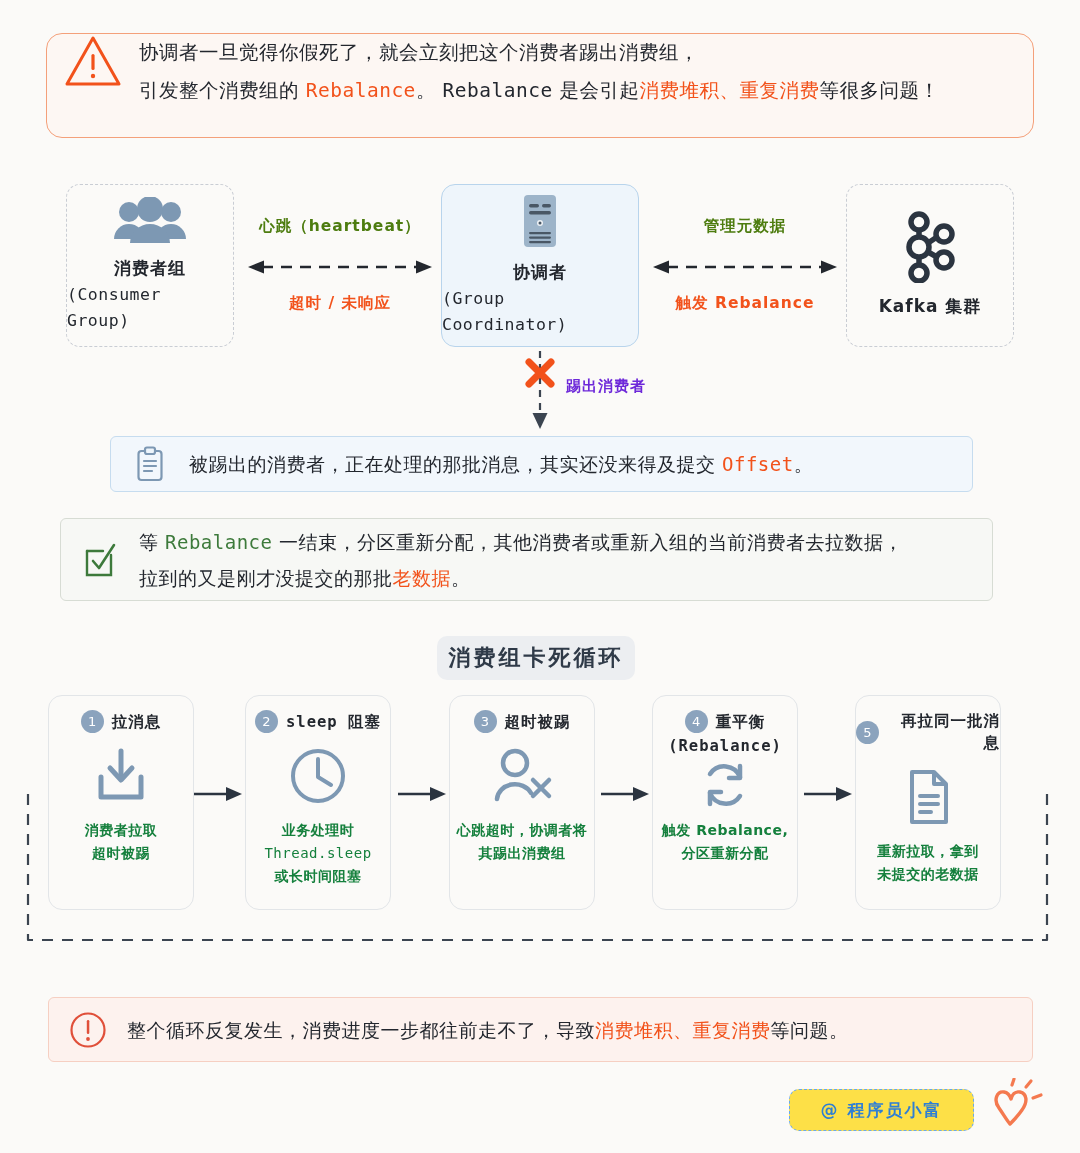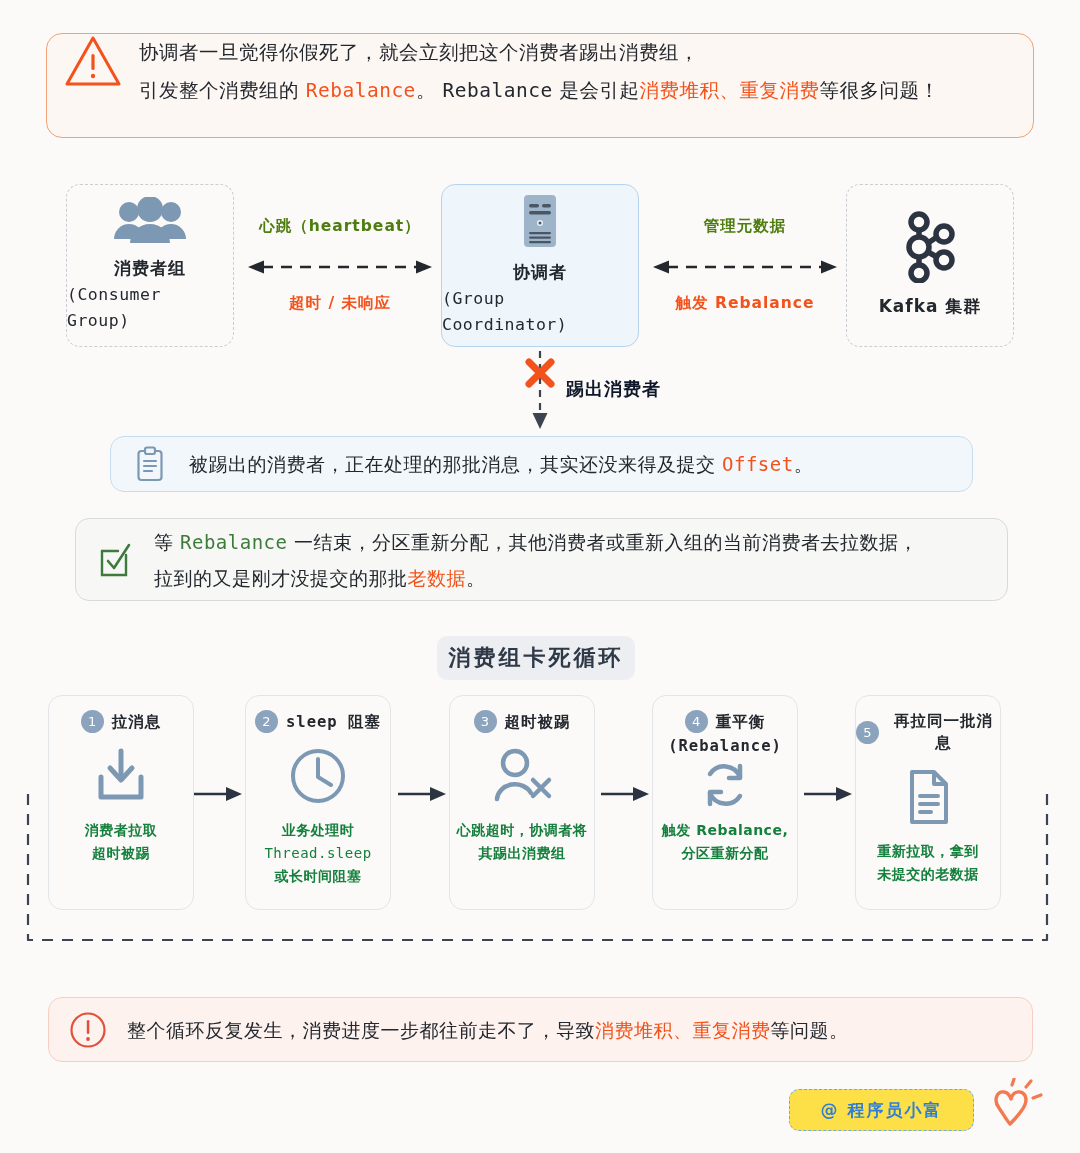--- a/index.html
+++ b/index.html
@@ -36,24 +36,24 @@
   .node-sub{font-size:16.5px;line-height:26px;letter-spacing:.5px;
             font-family:"DejaVu Sans Mono","Liberation Mono",monospace;}
 
   .conn{position:absolute;text-align:center;}
   .conn-top{font-size:15.5px;font-weight:bold;letter-spacing:1px;color:#4d7c0f;}
   .conn-bot{font-size:15.5px;font-weight:bold;letter-spacing:1px;color:#f2521b;}
 
   
   .info-banner{
     position:absolute;box-sizing:border-box;display:flex;align-items:center;
-    border-radius:14px;
+    border-radius:6px;
   }
   .ib-blue{left:110px;top:436px;width:863px;height:56px;border:1.4px solid #c6dcef;background:#f2f7fc;}
-  .ib-green{left:75px;top:518px;width:933px;height:83px;border:1.4px solid #d7dcd4;background:#f7f8f5;}
+  .ib-green{left:60px;top:518px;width:933px;height:83px;border:1.4px solid #d7dcd4;background:#f7f8f5;}
   .ib-red{left:48px;top:997px;width:985px;height:65px;border:1.4px solid #f6cfc2;background:#fdf2ee;}
   .ib-ico{flex:0 0 auto;display:flex;align-items:center;justify-content:center;}
   .ib-txt{font-size:19px;line-height:36px;letter-spacing:.5px;}
   .grn{color:#3d7a3b;}
 
   
   .sec-title{
     position:absolute;left:437px;top:636px;width:198px;height:44px;
     background:#eceef1;border-radius:10px;
     display:flex;align-items:center;justify-content:center;
@@ -63,21 +63,21 @@
   
   .card{
     position:absolute;top:695px;width:146px;height:215px;box-sizing:border-box;
     border:1.3px solid #e2e5e8;border-radius:14px;background:#fbfaf8;
   }
   .card-head{display:flex;align-items:center;justify-content:center;gap:8px;margin-top:14px;}
   .badge{
     width:23px;height:23px;border-radius:50%;background:#8ba3bd;color:#fff;
     font-size:13px;display:flex;align-items:center;justify-content:center;flex:0 0 23px;
   }
-  .card-title{font-size:15.5px;font-weight:bold;letter-spacing:1px;color:#23272e;text-align:center;line-height:22px;}
+  .card-title{font-size:15.5px;font-weight:bold;letter-spacing:1px;color:#23272e;text-align:right;line-height:22px;}
   .card-ico{height:62px;display:flex;align-items:center;justify-content:center;margin-top:12px;}
   .card-desc{margin-top:12px;text-align:center;font-size:14px;line-height:23px;font-weight:bold;letter-spacing:.5px;color:#15803d;}
   .card-desc .mono{font-weight:normal;}
 
   .flow-arrow{position:absolute;top:786px;}
 
   
   .sig{
     position:absolute;left:789px;top:1089px;width:185px;height:42px;box-sizing:border-box;
     border:1.6px dashed #6aa8e8;border-radius:10px;background:#fde047;
@@ -182,21 +182,21 @@
     <div class="conn-bot">触发 Rebalance</div>
   </div>
 
   <svg style="position:absolute;left:528px;top:347px;" width="24" height="86" viewBox="0 0 24 86">
     <path d="M12 4 L12 68" stroke="#3b4450" stroke-width="2.2" stroke-dasharray="7 6"></path>
     <path d="M12 82 L4.5 66 L19.5 66 Z" fill="#3b4450"></path>
   </svg>
   <svg style="position:absolute;left:522px;top:357px;" width="36" height="32" viewBox="0 0 36 32">
     <path d="M7 5 L29 27 M29 5 L7 27" stroke="#f2521b" stroke-width="7" stroke-linecap="round"></path>
   </svg>
-  <div style="position:absolute;left:566px;top:377px;font-size:18px;font-weight:bold;letter-spacing:1px;color:#0f172a;">踢出消费者</div>
+  <div style="position:absolute;left:566px;top:377px;font-size:15px;font-weight:bold;letter-spacing:1px;color:#6d28d9;">踢出消费者</div>
 
   <div class="info-banner ib-blue">
     <div class="ib-ico" style="width:78px;">
       <svg width="28" height="36" viewBox="0 0 28 36">
         <rect x="2.5" y="5" width="23" height="29" rx="3" fill="none" stroke="#7d98b3" stroke-width="2.2"></rect>
         <rect x="9" y="1.5" width="10" height="6.5" rx="2" fill="#eef5fb" stroke="#7d98b3" stroke-width="2.2"></rect>
         <path d="M8 15 H20 M8 20 H20 M8 25 H16" stroke="#7d98b3" stroke-width="2.2" stroke-linecap="round"></path>
       </svg>
     </div>
     <div class="ib-txt"><span>被踢出的消费者，正在处理的那批消息，其实还没来得及提交 </span><span class="mono org">Offset</span><span>。</span></div>

